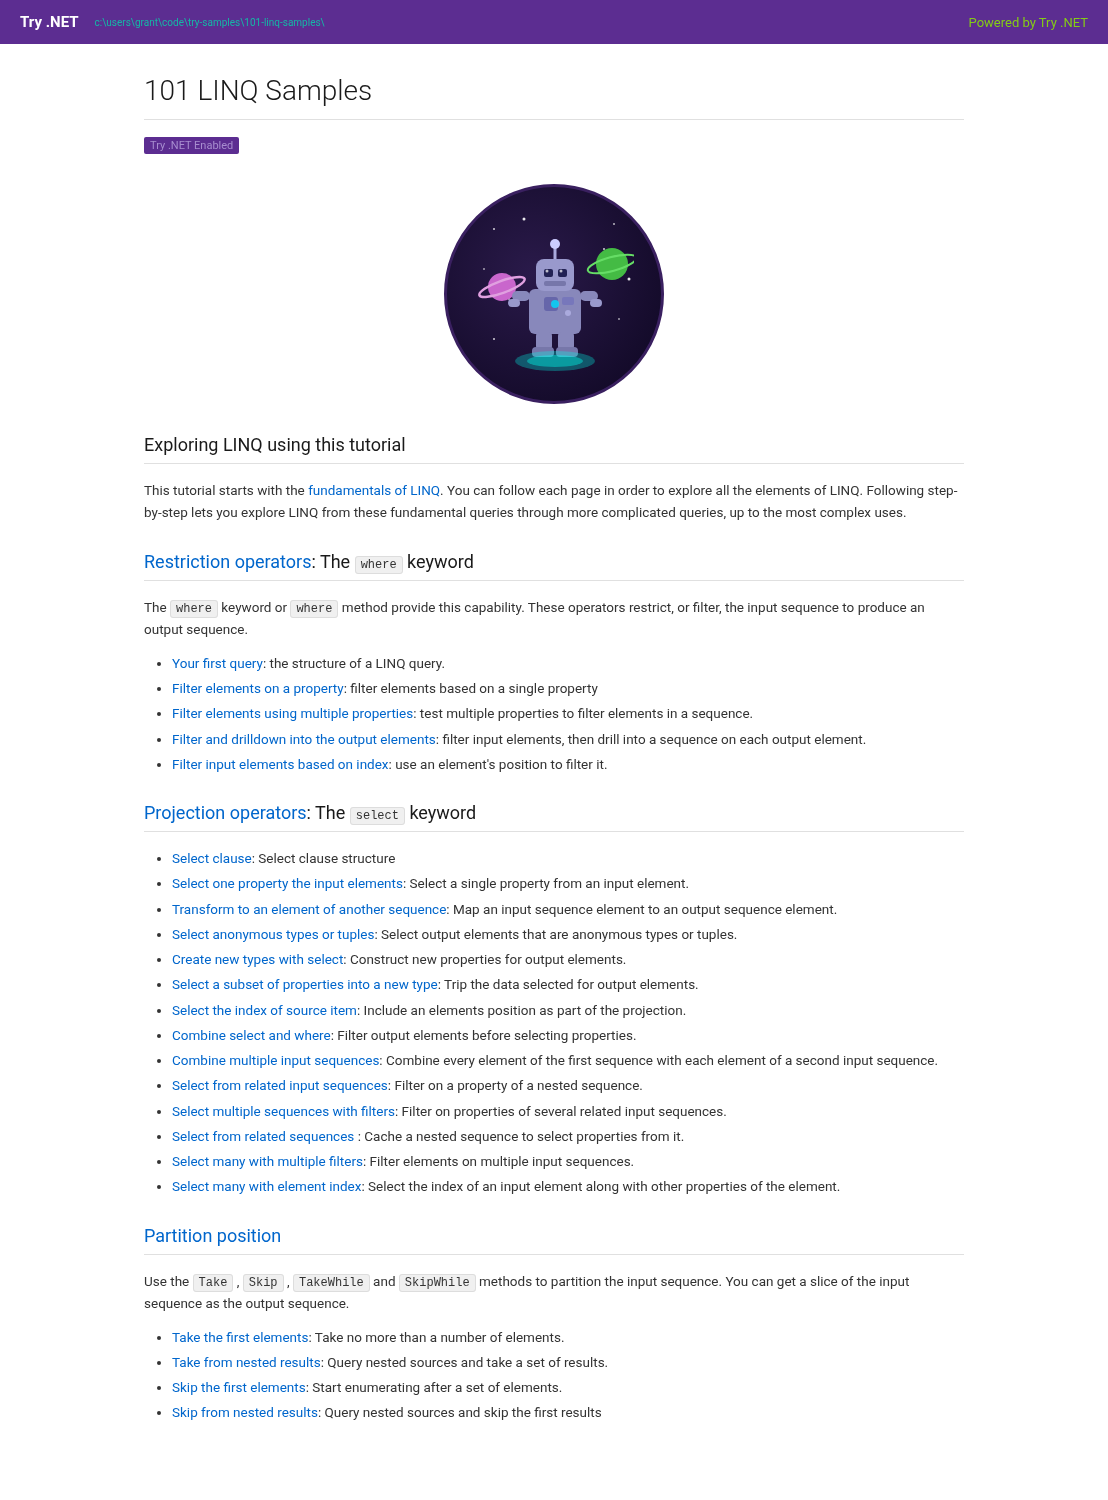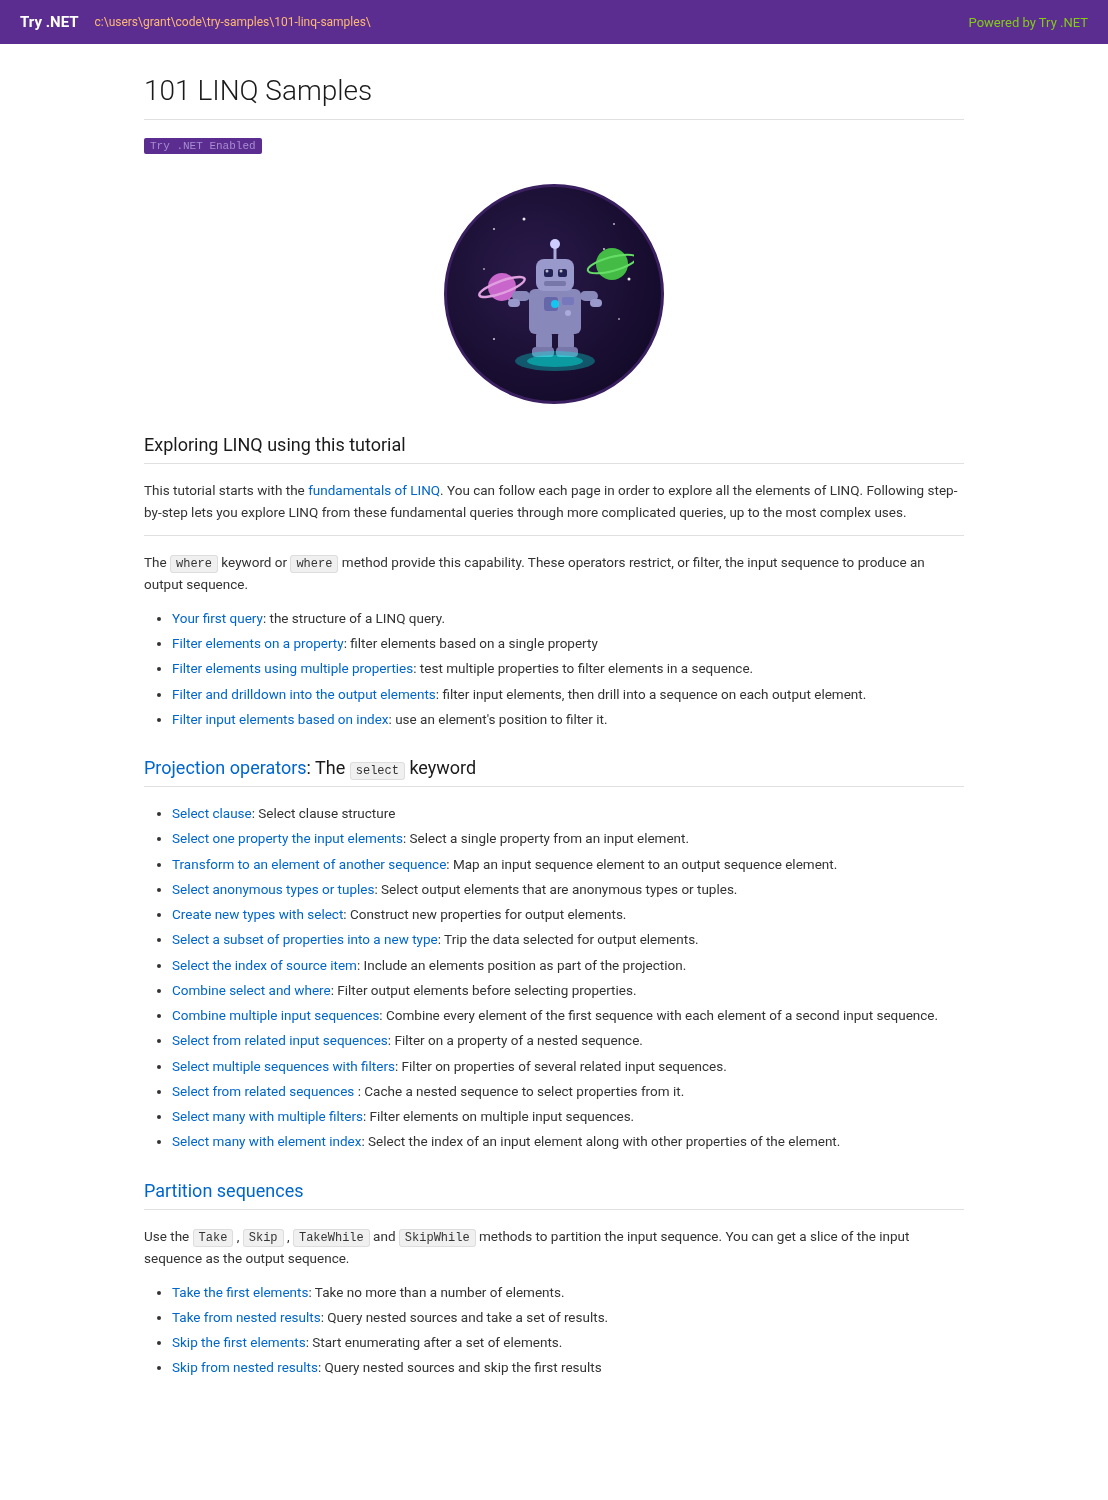--- a/index.html
+++ b/index.html
@@ -10,21 +10,21 @@
       background: #5c2d91;
       color: #fff;
       display: flex;
       align-items: center;
       padding: 0 20px;
       height: 44px;
       justify-content: space-between;
     }
     .topbar-left { display: flex; align-items: center; gap: 16px; }
     .topbar-brand { font-weight: 700; font-size: 15px; color: #fff; }
-    .topbar-path { font-size: 12px; color: #fdba74; }
+    .topbar-path { font-size: 10px; color: #14b8a6; }
     .topbar-right { font-size: 13px; color: #84cc16; }
 
     
     .content {
       max-width: 860px;
       margin: 0 auto;
       padding: 30px 20px 60px 20px;
     }
 
     h1.page-title {
@@ -37,21 +37,20 @@
     hr { border: none; border-top: 1px solid #e0e0e0; margin: 8px 0 16px 0; }
 
     .badge {
       display: inline-block;
       background: #5c2d91;
       color: #fff;
       font-size: 11px;
       padding: 2px 6px;
       border-radius: 2px;
       margin-bottom: 20px;
-      font-family: Liberation Mono, monospace;
     }
     .badge span { color: #a78dcf; }
 
     .hero-img {
       display: flex;
       justify-content: center;
       margin: 10px 0 30px 0;
     }
 
     
@@ -178,20 +177,23 @@
   </div>
 
   <h2 class="section-title">Exploring LINQ using this tutorial</h2>
   <hr>
 
   <p class="section-desc">
     This tutorial starts with the <a href="#">fundamentals of LINQ</a>. You can follow each page in order to explore all the elements of LINQ. Following step-by-step lets you explore LINQ from these fundamental queries through more complicated queries, up to the most complex uses.
   </p>
 
   
+  <h2 class="section-title">
+    <span class="section-blue">Restriction operators</span><span>: The <code>where</code> keyword</span>
+  </h2>
   <hr>
   <p class="section-desc">
     The <code>where</code> keyword or <code>where</code> method provide this capability. These operators restrict, or filter, the input sequence to produce an output sequence.
   </p>
   <ul class="item-list">
     <li><a href="#">Your first query</a><span>: the structure of a LINQ query.</span></li>
     <li><a href="#">Filter elements on a property</a><span>: filter elements based on a single property</span></li>
     <li><a href="#">Filter elements using multiple properties</a><span>: test multiple properties to filter elements in a sequence.</span></li>
     <li><a href="#">Filter and drilldown into the output elements</a><span>: filter input elements, then drill into a sequence on each output element.</span></li>
     <li><a href="#">Filter input elements based on index</a><span>: use an element's position to filter it.</span></li>
@@ -214,21 +216,21 @@
     <li><a href="#">Combine multiple input sequences</a><span>: Combine every element of the first sequence with each element of a second input sequence.</span></li>
     <li><a href="#">Select from related input sequences</a><span>: Filter on a property of a nested sequence.</span></li>
     <li><a href="#">Select multiple sequences with filters</a><span>: Filter on properties of several related input sequences.</span></li>
     <li><a href="#">Select from related sequences</a><span> : Cache a nested sequence to select properties from it.</span></li>
     <li><a href="#">Select many with multiple filters</a><span>: Filter elements on multiple input sequences.</span></li>
     <li><a href="#">Select many with element index</a><span>: Select the index of an input element along with other properties of the element.</span></li>
   </ul>
 
   
   <h2 class="section-title">
-    <span class="section-blue">Partition sequences</span>
+    <span class="section-blue">Partition position</span>
   </h2>
   <hr>
   <p class="section-desc">
     Use the <code>Take</code> , <code>Skip</code> , <code>TakeWhile</code> and <code>SkipWhile</code> methods to partition the input sequence. You can get a slice of the input sequence as the output sequence.
   </p>
   <ul class="item-list">
     <li><a href="#">Take the first elements</a><span>: Take no more than a number of elements.</span></li>
     <li><a href="#">Take from nested results</a><span>: Query nested sources and take a set of results.</span></li>
     <li><a href="#">Skip the first elements</a><span>: Start enumerating after a set of elements.</span></li>
     <li><a href="#">Skip from nested results</a><span>: Query nested sources and skip the first results</span></li>

